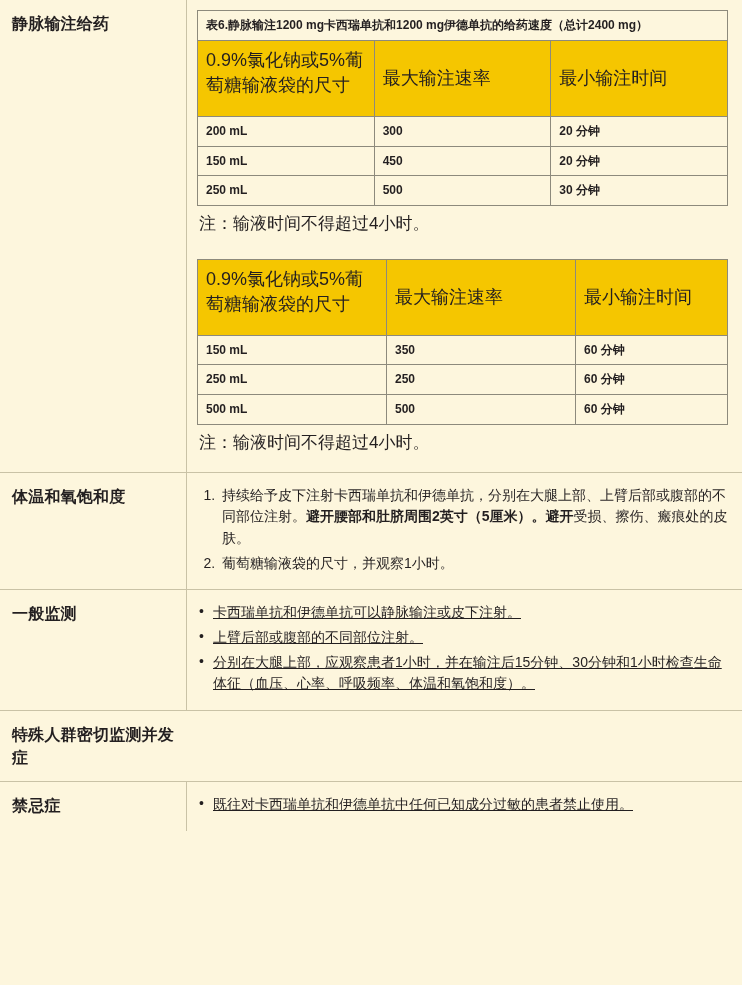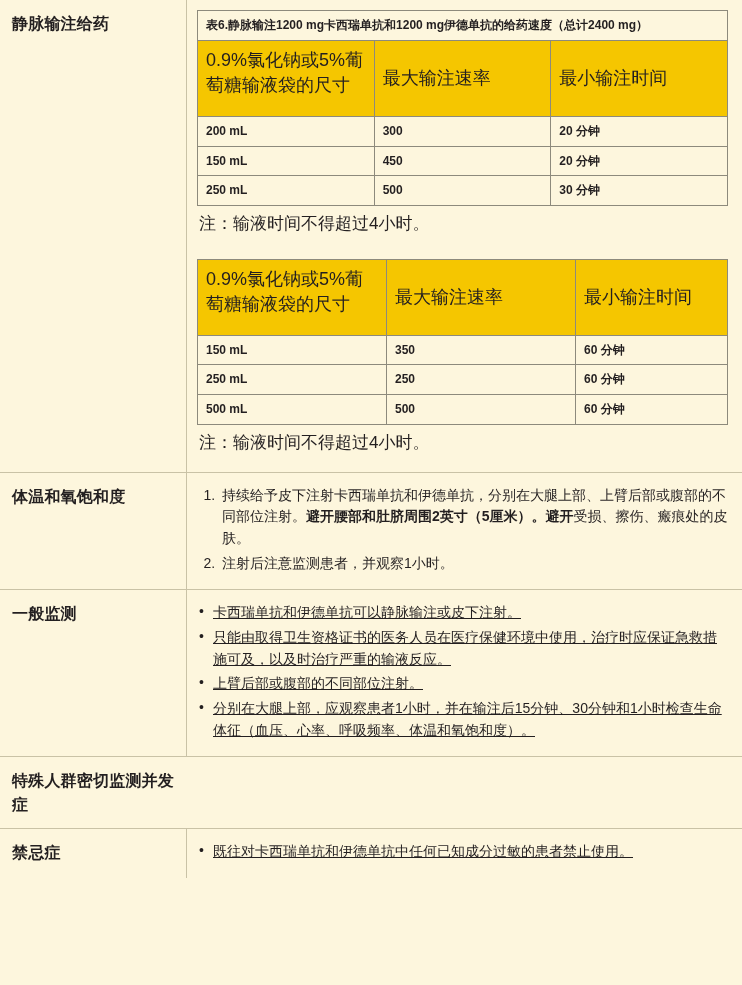--- a/index.html
+++ b/index.html
@@ -188,31 +188,30 @@
       </div>
 
     </div>
   </div>
 
   <div class="row">
     <div class="row-label">体温和氧饱和度</div>
     <div class="row-body">
       <ol class="num-list">
         <li><span>持续给予皮下注射卡西瑞单抗和伊德单抗，分别在大腿上部、上臂后部或腹部的不同部位注射。</span><b class="strong">避开腰部和肚脐周围2英寸（5厘米）。避开</b><span>受损、擦伤、瘢痕处的皮肤。</span></li>
-        <li><span>注射后注意监测患者，并观察1小时。</span></li>
+        <li><span>葡萄糖输液袋的尺寸，并观察1小时。</span></li>
       </ol>
     </div>
   </div>
 
   <div class="row">
     <div class="row-label">一般监测</div>
     <div class="row-body">
       <ul class="dash-list">
         <li>卡西瑞单抗和伊德单抗可以静脉输注或皮下注射。</li>
-        <li>只能由取得卫生资格证书的医务人员在医疗保健环境中使用，治疗时应保证急救措施可及，以及时治疗严重的输液反应。</li>
         <li>上臂后部或腹部的不同部位注射。</li>
         <li>分别在大腿上部，应观察患者1小时，并在输注后15分钟、30分钟和1小时检查生命体征（血压、心率、呼吸频率、体温和氧饱和度）。</li>
       </ul>
     </div>
   </div>
 
   <div class="row">
     <div class="row-label">特殊人群密切监测并发症</div>
   </div>
 

